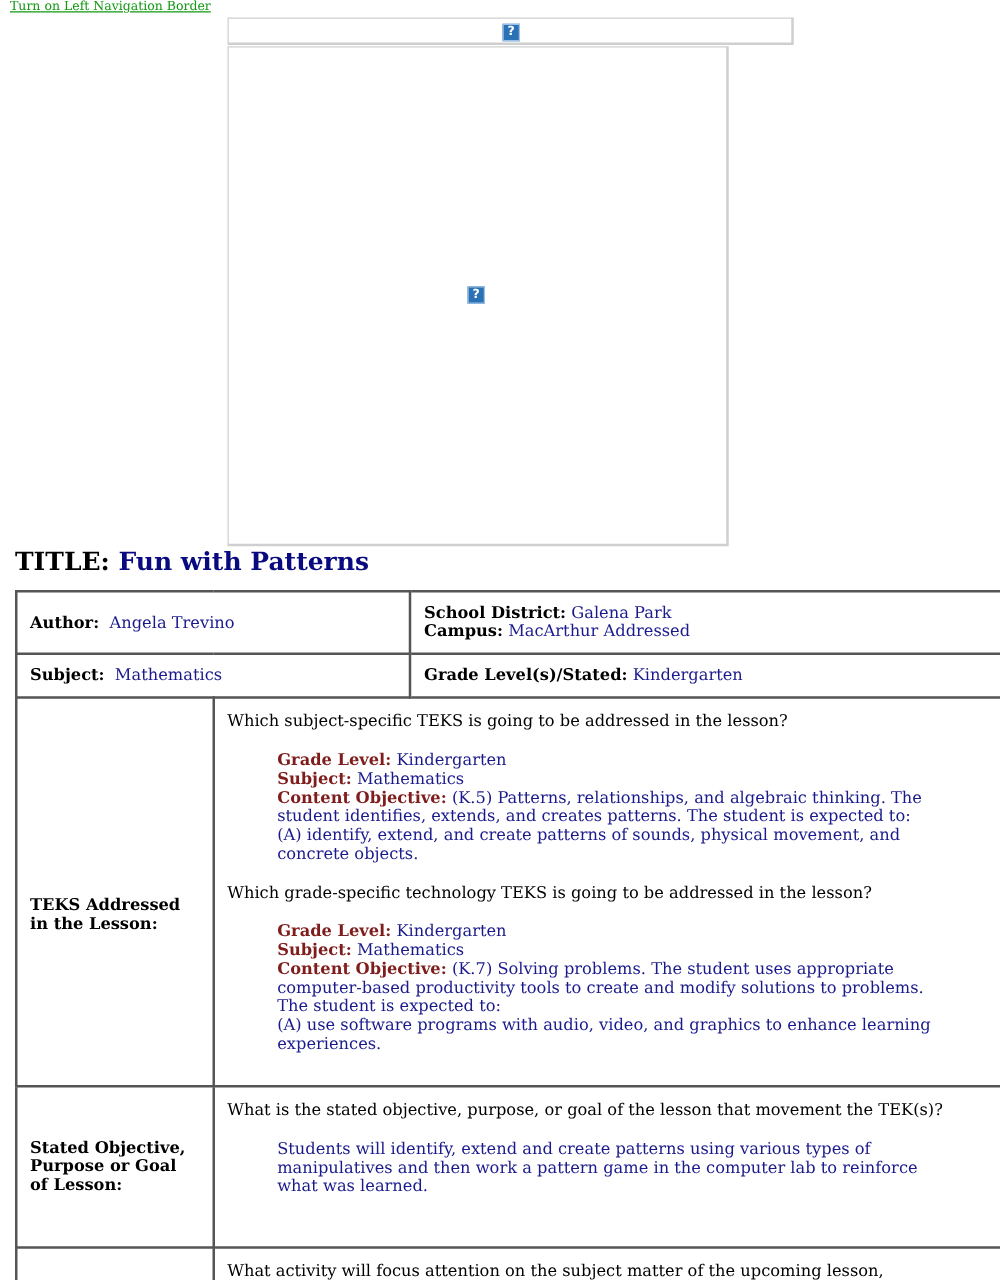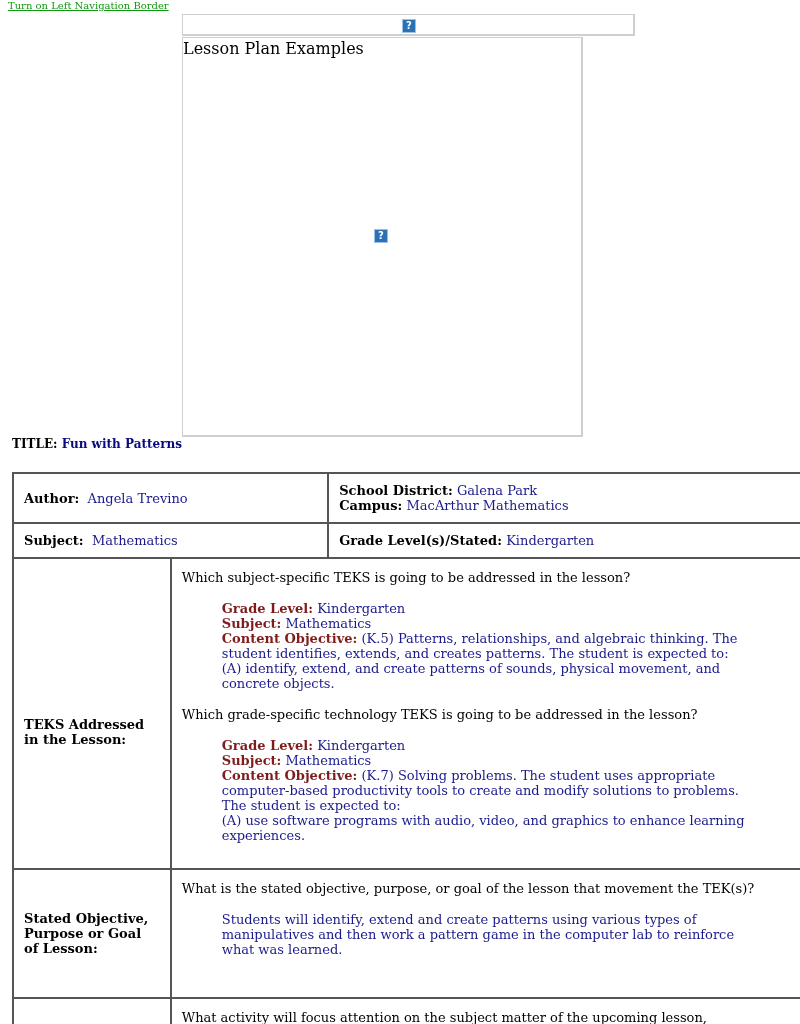--- a/index.html
+++ b/index.html
@@ -28,21 +28,21 @@
     position: absolute; left: 182px; top: 37px; width: 401px; height: 400px;
     border: 1px solid #cfcfcf; border-right-width: 2px; border-bottom-width: 2px;
     box-sizing: border-box;
   }
   .frame-title {
     position: absolute; left: 0px; top: 1px; font-size: 16px; color: #000;
   }
   .frame .broken-img { left: 191px; top: 191px; }
 
   .lesson-title {
-    position: absolute; left: 12px; top: 437px; font-size: 12px; font-weight: bold;
+    position: absolute; left: 12px; top: 437px; font-size: 20px; font-weight: bold;
   }
   .lesson-title .val { color: #0a0a80; }
 
   table.plan {
     position: absolute; left: 12px; top: 472px; width: 800px;
     border-collapse: collapse; font-size: 13px;
   }
   table.plan td {
     border: 2px solid #555; vertical-align: middle; padding: 0 10px;
     line-height: 15px;
@@ -60,21 +60,20 @@
 </head>
 <body>
 
 <a class="nav-link">Turn on Left Navigation Border</a>
 
 <div class="banner">
   <div class="broken-img">?</div>
 </div>
 
 <div class="frame">
-  <div class="frame-title">Lesson Plan Examples</div>
   <div class="broken-img">?</div>
 </div>
 
 <div class="lesson-title">
   <span>TITLE:</span>
   <span class="val">Fun with Patterns</span>
 </div>
 
 <table class="plan">
   <colgroup>
@@ -85,21 +84,21 @@
   <tbody>
       <tr class="row-author">
     <td colspan="2">
       <span class="lbl">Author:</span>&nbsp;
       <span class="val">Angela Trevino</span>
     </td>
     <td>
       <span class="lbl">School District:</span>
       <span class="val">Galena Park</span><br>
       <span class="lbl">Campus:</span>
-      <span class="val">MacArthur Mathematics</span>
+      <span class="val">MacArthur Addressed</span>
     </td>
   </tr>
   <tr class="row-subject">
     <td colspan="2">
       <span class="lbl">Subject:</span>&nbsp;
       <span class="val">Mathematics</span>
     </td>
     <td>
       <span class="lbl">Grade Level(s)/Stated:</span>
       <span class="val">Kindergarten</span>

